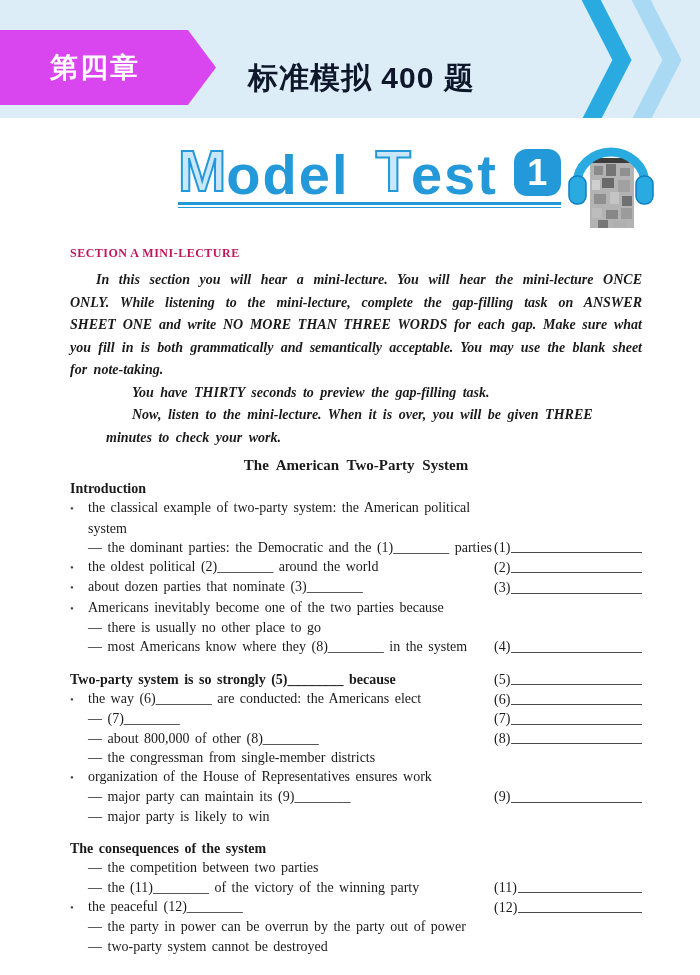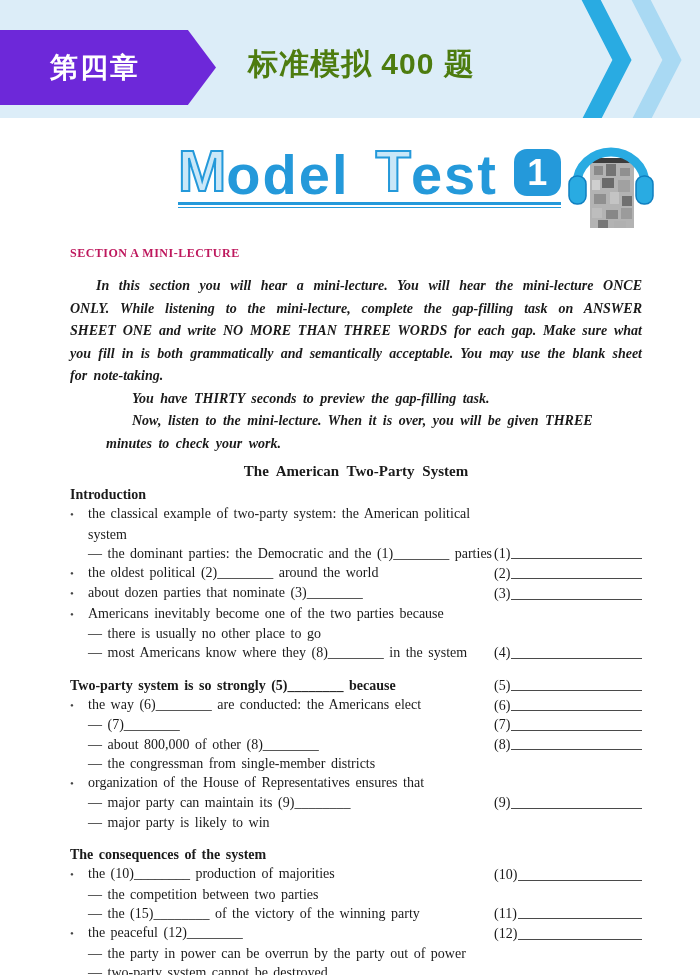--- a/index.html
+++ b/index.html
@@ -7,32 +7,32 @@
   .page {
     position:relative; width:700px; height:975px; margin:0 auto;
     background:#ffffff; overflow:hidden;
     font-family:"Liberation Serif", serif; color:#1a1a1a;
   }
 
   
   .chap-header { position:relative; width:700px; height:118px; background:#dcedf8; overflow:hidden; }
   .chap-banner {
     position:absolute; left:0; top:30px; width:216px; height:75px;
-    background:#6d28d9;
+    background:#d946ef;
     clip-path:polygon(0 0, 87% 0, 100% 50%, 87% 100%, 0 100%);
     display:flex; align-items:center; justify-content:center;
   }
   .chap-banner span {
     color:#fff; font-family:"Liberation Sans", sans-serif; font-weight:bold;
     font-size:28px; letter-spacing:2px; padding-right:26px;
   }
   .chap-title {
-    position:absolute; left:248px; top:44px;
+    position:absolute; left:248px; top:58px;
     font-family:"Liberation Sans", sans-serif; font-weight:bold;
-    font-size:30px; color:#4d7c0f; letter-spacing:1px;
+    font-size:30px; color:#0f172a; letter-spacing:1px;
   }
   .chevrons { position:absolute; right:0; top:0; }
 
   
   .mt-wrap { position:relative; width:700px; margin-top:26px; height:86px; }
   .mt-title { position:absolute; left:178px; top:0; text-align:center; }
   .mt-row { display:flex; align-items:flex-end; white-space:nowrap; }
   .mt-big {
     font-family:"Liberation Sans", sans-serif; font-weight:bold; font-size:58px; line-height:54px;
     color:#c9e7f8; -webkit-text-stroke:2px #2499da; letter-spacing:0;
@@ -54,21 +54,21 @@
   .mt-rule-thin  { height:1px; background:#2499da; margin-top:2px; }
   .audio-icon { position:absolute; right:42px; top:-4px; }
 
   
   .content { padding:0 58px 0 70px; }
   .sec-heading {
     margin-top:16px; font-weight:bold; font-size:12px; color:#be185d; letter-spacing:0.5px;
   }
   .instr { font-weight:bold; font-style:italic; font-size:14px; line-height:22.5px;
            text-align:justify; word-spacing:3px; }
-  .instr.first { text-indent:26px; margin-top:14px; }
+  .instr.first { text-indent:26px; margin-top:8px; }
   .instr.single { text-indent:26px; text-align:left;margin-left:36px; }
 
   .lecture-title { text-align:center; font-weight:bold; font-size:15px; margin-top:6px;
                    word-spacing:4px; line-height:20px; }
 
   .outline { margin-top:4px; font-size:14px; }
   .orow { display:flex; align-items:flex-end; line-height:19.3px; white-space:nowrap; }
   .orow.gap { margin-top:13px; }
   .oleft { flex:1 1 auto; word-spacing:2px; overflow:visible; }
   .orow.heading .oleft { font-weight:bold; }
@@ -217,51 +217,44 @@
           <div class="oright">
             <span class="olabel">(8)</span>
             <span class="oline"></span>
           </div>
         </div>
         <div class="orow dash">
           <div class="oleft"><span class="omark"></span><span>— the congressman from single-member districts</span></div>
           <div class="oright"></div>
         </div>
         <div class="orow bullet">
-          <div class="oleft"><span class="omark b">•</span><span>organization of the House of Representatives ensures that</span></div>
+          <div class="oleft"><span class="omark b">•</span><span>organization of the House of Representatives ensures work</span></div>
           <div class="oright"></div>
         </div>
         <div class="orow dash">
           <div class="oleft"><span class="omark"></span><span>— major party can maintain its (9)________</span></div>
           <div class="oright">
             <span class="olabel">(9)</span>
             <span class="oline"></span>
           </div>
         </div>
         <div class="orow dash">
           <div class="oleft"><span class="omark"></span><span>— major party is likely to win</span></div>
           <div class="oright"></div>
         </div>
         <div class="orow heading gap">
           <div class="oleft"><span>The consequences of the system</span></div>
           <div class="oright"></div>
         </div>
-        <div class="orow bullet">
-          <div class="oleft"><span class="omark b">•</span><span>the (10)________ production of majorities</span></div>
-          <div class="oright">
-            <span class="olabel">(10)</span>
-            <span class="oline"></span>
-          </div>
-        </div>
         <div class="orow dash">
           <div class="oleft"><span class="omark"></span><span>— the competition between two parties</span></div>
           <div class="oright"></div>
         </div>
         <div class="orow dash">
-          <div class="oleft"><span class="omark"></span><span>— the (15)________ of the victory of the winning party</span></div>
+          <div class="oleft"><span class="omark"></span><span>— the (11)________ of the victory of the winning party</span></div>
           <div class="oright">
             <span class="olabel">(11)</span>
             <span class="oline"></span>
           </div>
         </div>
         <div class="orow bullet">
           <div class="oleft"><span class="omark b">•</span><span>the peaceful (12)________</span></div>
           <div class="oright">
             <span class="olabel">(12)</span>
             <span class="oline"></span>

